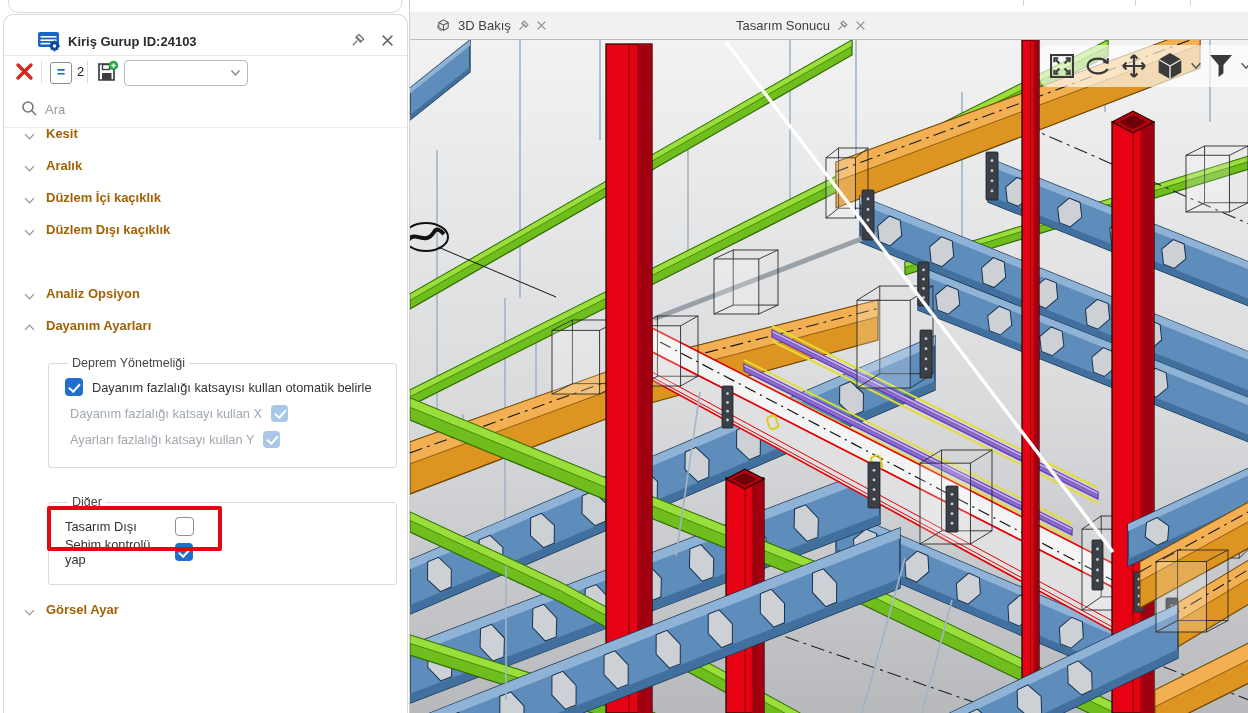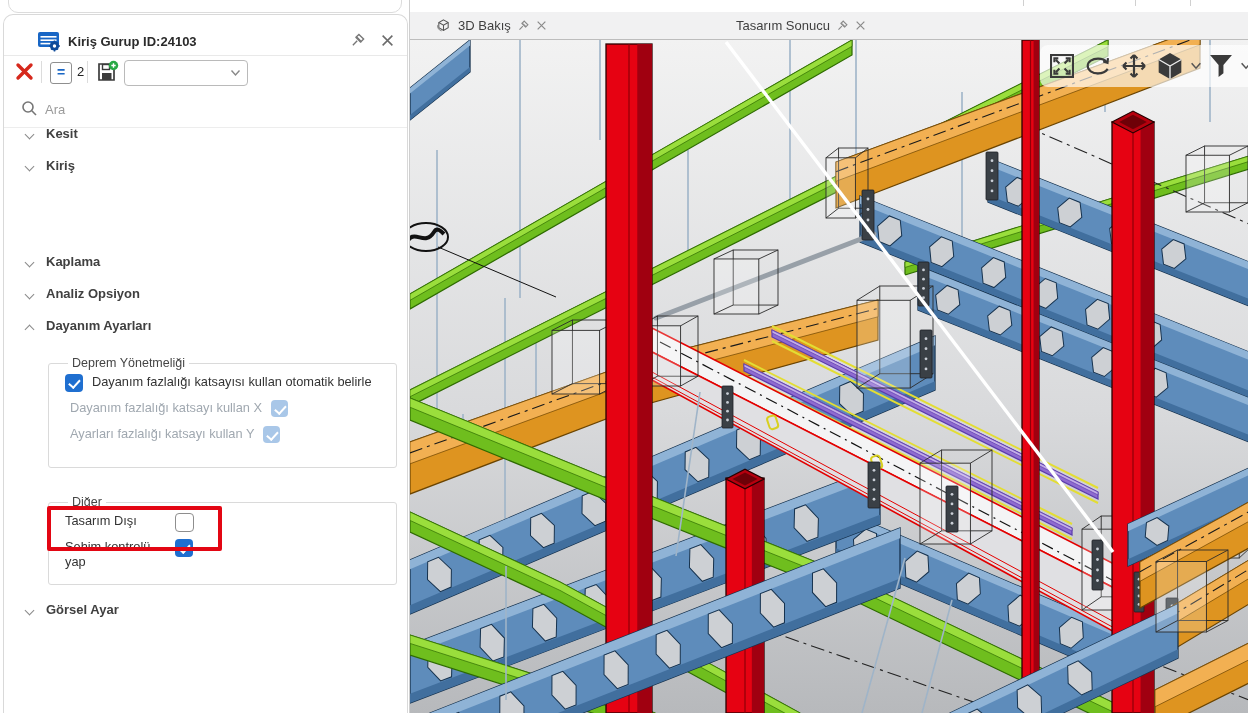--- a/index.html
+++ b/index.html
@@ -21,28 +21,28 @@
   .eqbtn{position:absolute;left:46px;top:47px;width:20px;height:20px;border:1.5px solid #8f8f8f;
          border-radius:3px;color:#1866C5;font-weight:bold;font-size:14px;line-height:19px;text-align:center;}
   .cnt2{position:absolute;left:73px;top:49px;font-size:13px;color:#222;}
   .floppy{position:absolute;left:90px;top:44px;}
   .combo{position:absolute;left:120px;top:45px;width:122px;height:24px;border:1px solid #bababa;
          border-radius:4px;background:#fff;}
   .combo svg{position:absolute;right:6px;top:8px;}
   .sicon{position:absolute;left:17px;top:85px;}
   .sph{position:absolute;left:41px;top:87px;font-size:13px;color:#9a9a9a;}
   .trow{position:absolute;left:0;width:100%;height:26px;cursor:pointer;}
-  .trow .lbl{position:absolute;left:42px;top:4px;font-size:13px;font-weight:600;color:#404040;}
+  .trow .lbl{position:absolute;left:42px;top:4px;font-size:13px;font-weight:600;color:#a16207;}
   .chv{position:absolute;left:22px;top:9px;width:6px;height:6px;border-right:1.5px solid #8a8a8a;
        border-bottom:1.5px solid #8a8a8a;transform:rotate(45deg);}
   .chv.up{transform:rotate(225deg);top:12px;}
   fieldset{position:absolute;border:1px solid #dadada;border-radius:3px;margin:0;
            padding:4px 8px 6px 9px;background:#fff;}
   legend{font-size:12.5px;color:#454545;padding:0 4px;margin-left:10px;}
-  .cbrow{display:flex;height:26px;gap:9px;}
+  .cbrow{display:flex;align-items:center;height:26px;gap:9px;}
   .cblbl{font-size:12.8px;color:#333;}
   .cblbl.dis{color:#a0a8b0;}
   .cb{width:18px;height:18px;border-radius:4px;background:#1F6FD0;position:relative;flex:0 0 auto;cursor:pointer;}
   .cb:after{content:"";position:absolute;left:6px;top:2.5px;width:4.5px;height:9px;
             border-right:2px solid #fff;border-bottom:2px solid #fff;transform:rotate(42deg);}
   .cb.dis{background:#A9C7E8;width:17px;height:17px;}
   .cb.empty{background:#fff;border:1.5px solid #8e8e8e;width:17px;height:17px;}
   .cb.empty:after{display:none;}
   .hl{position:absolute;left:47px;top:506px;width:167px;height:37px;border:4px solid #E30613;
       border-radius:2px;z-index:9;}
@@ -133,25 +133,29 @@
     </span>
     <span class="sph">Ara</span>
     <div class="pdiv" style="top:112px;background:#ededed"></div>
 
     <div class="trow" style="top:107px">
         <span class="chv"></span>
         <span class="lbl">Kesit</span>
       </div>
     <div class="trow" style="top:139px">
         <span class="chv"></span>
-        <span class="lbl">Kiriş</span>
-      </div>
-    <div class="trow" style="top:235px">
+        <span class="lbl">Aralık</span>
+      </div>
+    <div class="trow" style="top:171px">
         <span class="chv"></span>
-        <span class="lbl">Kaplama</span>
+        <span class="lbl">Düzlem İçi kaçıklık</span>
+      </div>
+    <div class="trow" style="top:203px">
+        <span class="chv"></span>
+        <span class="lbl">Düzlem Dışı kaçıklık</span>
       </div>
     <div class="trow" style="top:267px">
         <span class="chv"></span>
         <span class="lbl">Analiz Opsiyon</span>
       </div>
     <div class="trow" style="top:299px">
         <span class="chv up"></span>
         <span class="lbl">Dayanım Ayarları</span>
       </div>
 

